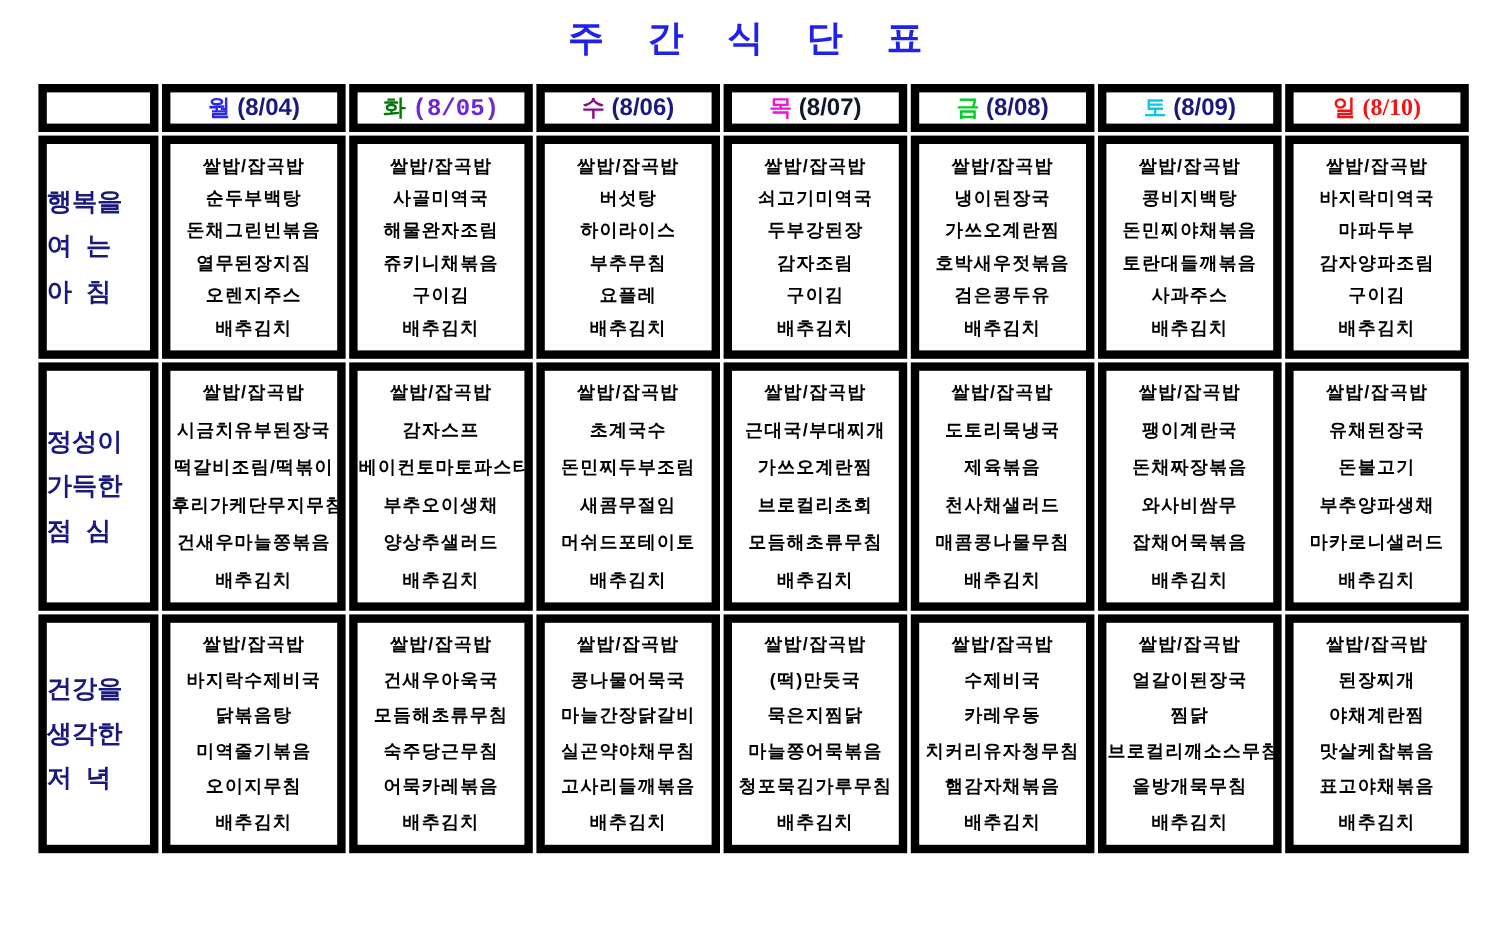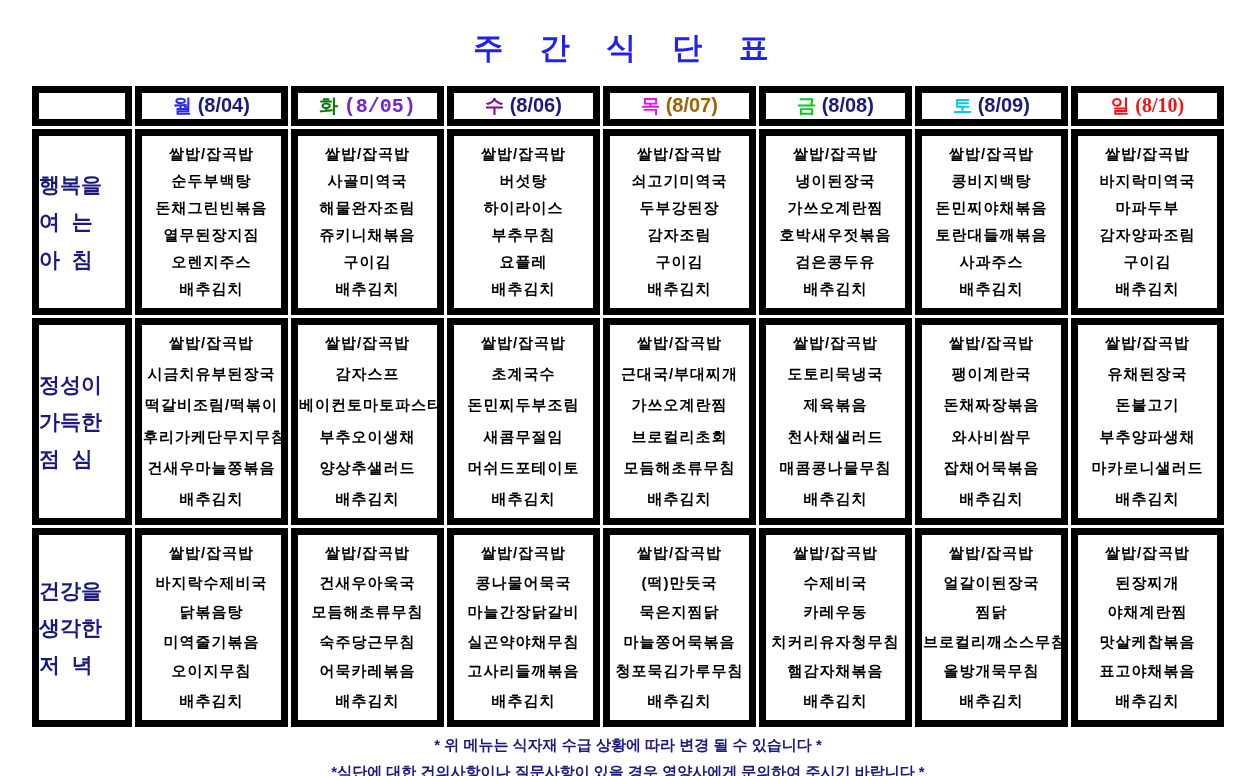--- a/index.html
+++ b/index.html
@@ -1,21 +1,21 @@
 <!DOCTYPE html>
 <html><head>
 <meta charset="utf-8">
 <style>
   html,body{margin:0;padding:0;background:#ffffff;}
   body{
     width:1256px;height:776px;
     font-family:"Liberation Sans","DejaVu Sans",sans-serif;
     -webkit-font-smoothing:none;
   }
-  .page{width:1256px;height:776px;box-sizing:border-box;padding-top:28px;}
+  .page{width:1256px;height:776px;box-sizing:border-box;padding-top:12px;}
   .title{
     text-align:center;
     color:#2121ec;
     font-size:30px;
     font-weight:bold;
     letter-spacing:14px;
     margin-bottom:14px;
   }
   table.menu-table{
     margin:0 auto;
@@ -93,21 +93,21 @@
         <col>
         <col>
         <col>
     </colgroup>
     <thead>
         <tr>
           <th class="corner-cell"></th>
           <th class="day-header"><span class="day-char" style="color: rgb(42, 42, 238);">월</span><span> </span><span class="day-date" style="color: rgb(26, 26, 126);">(8/04)</span></th>
           <th class="day-header"><span class="day-char" style="color: rgb(6, 120, 6);">화</span><span> </span><span class="day-date" style="color: #6d28d9; font-family: Liberation Mono, monospace;">(8/05)</span></th>
           <th class="day-header"><span class="day-char" style="color: rgb(138, 10, 138);">수</span><span> </span><span class="day-date" style="color: rgb(26, 26, 126);">(8/06)</span></th>
-          <th class="day-header"><span class="day-char" style="color: rgb(240, 18, 224);">목</span><span> </span><span class="day-date" style="color: #a16207;">(8/07)</span></th>
+          <th class="day-header"><span class="day-char" style="color: rgb(240, 18, 224);">목</span><span> </span><span class="day-date" style="color: #0f172a;">(8/07)</span></th>
           <th class="day-header"><span class="day-char" style="color: rgb(12, 204, 42);">금</span><span> </span><span class="day-date" style="color: rgb(26, 26, 126);">(8/08)</span></th>
           <th class="day-header"><span class="day-char" style="color: rgb(10, 200, 232);">토</span><span> </span><span class="day-date" style="color: rgb(26, 26, 126);">(8/09)</span></th>
           <th class="day-header"><span class="day-char" style="color: rgb(240, 20, 20);">일</span><span> </span><span class="day-date" style="color: rgb(240, 20, 20); font-family: Liberation Serif, serif;">(8/10)</span></th>
         </tr>
       </thead>
     <tbody>
         <tr class="meal-row-0">
           <td class="label-cell">
             <div class="label-line">행복을</div>
             <div class="label-line">여  는</div>
@@ -334,17 +334,13 @@
               <div class="menu-line">야채계란찜</div>
               <div class="menu-line">맛살케찹볶음</div>
               <div class="menu-line">표고야채볶음</div>
               <div class="menu-line">배추김치</div>
             </div>
           </td>
         </tr>
       </tbody>
   </table>
 
-  <div class="footer">
-    <div class="footer-note-1">* 위 메뉴는 식자재 수급 상황에 따라 변경 될 수 있습니다 *</div>
-    <div class="footer-note-2">*식단에 대한 건의사항이나 질문사항이 있을 경우 영양사에게 문의하여 주시기 바랍니다 *</div>
-  </div>
 </div>
 
 </body></html>

